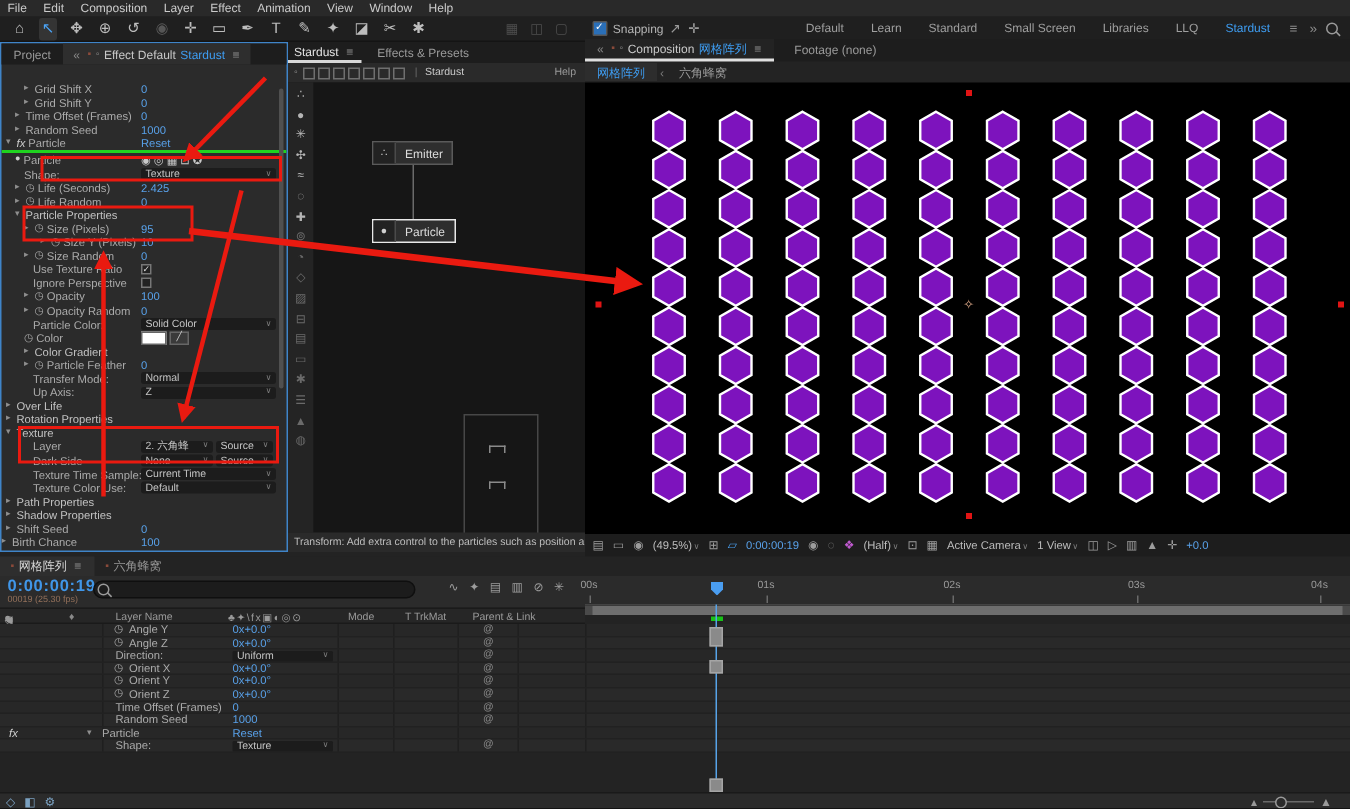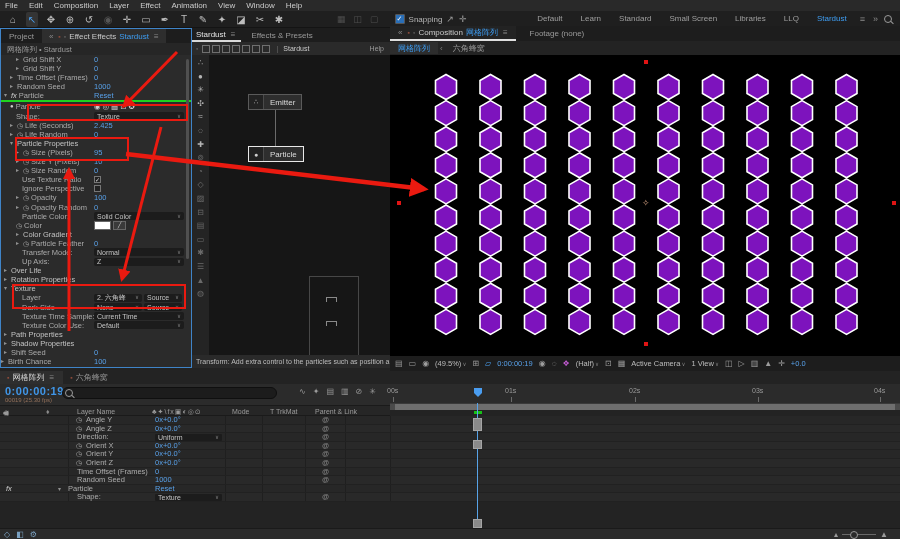--- a/index.html
+++ b/index.html
@@ -213,26 +213,25 @@
     <span class="mag"></span>
   </div>
 
   <div id="ecpanel">
     <div class="ptabs">
       <span style="padding:0 8px;">Project</span>
       <span class="ptab-active">
         <span class="menug">«</span>
         <span class="pin">▪</span>
         <span class="lockg">◦</span>
-        <span>Effect Effects</span>
+        <span>Effect Default</span>
         <span class="bluename">Stardust</span>
         <span class="menug">≡</span>
       </span>
     </div>
-    <div id="echeader">网格阵列 • Stardust</div>
     <div id="ecrows">
         <div class="ecrow">
           <span class="eclwrap" style="padding-left: 15px;">
             <span class="arr">▸</span>
             <span class="eclabel">Grid Shift X</span>
           </span>
           <span class="ecval">
             <span class="num">0</span>
           </span>
         </div>
@@ -329,21 +328,21 @@
           <span class="eclwrap" style="padding-left: 15px;">
             <span class="arr">▸</span>
             <span class="sw">◷</span>
             <span class="eclabel">Size (Pixels)</span>
           </span>
           <span class="ecval">
             <span class="num">95</span>
           </span>
         </div>
         <div class="ecrow">
-          <span class="eclwrap" style="padding-left: 15px;">
+          <span class="eclwrap" style="padding-left: 26px;">
             <span class="arr">▸</span>
             <span class="sw">◷</span>
             <span class="eclabel">Size Y (Pixels)</span>
           </span>
           <span class="ecval">
             <span class="num">10</span>
           </span>
         </div>
         <div class="ecrow">
           <span class="eclwrap" style="padding-left: 15px;">

